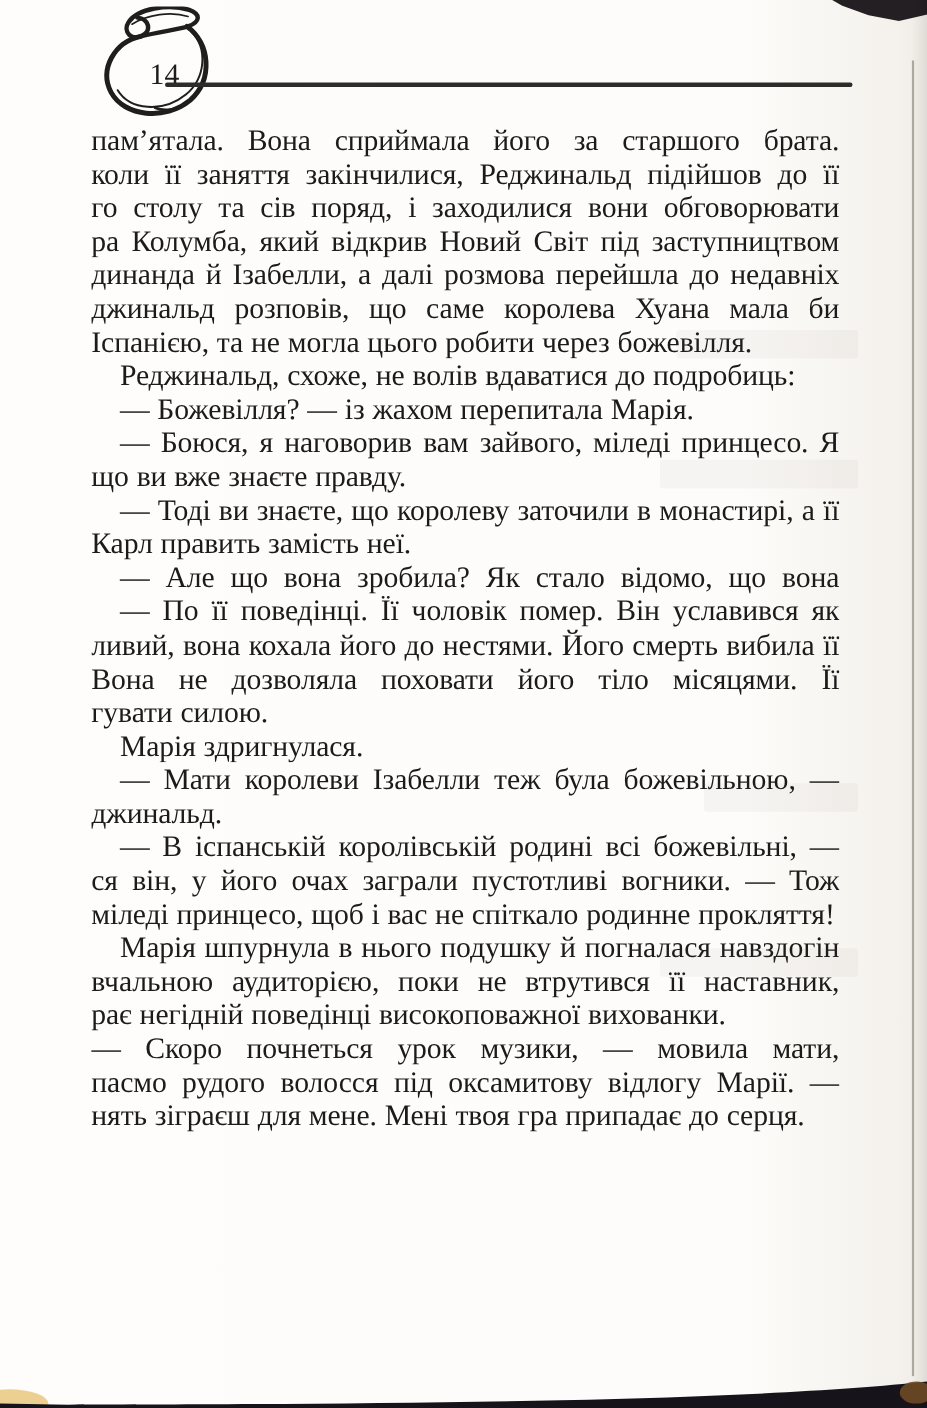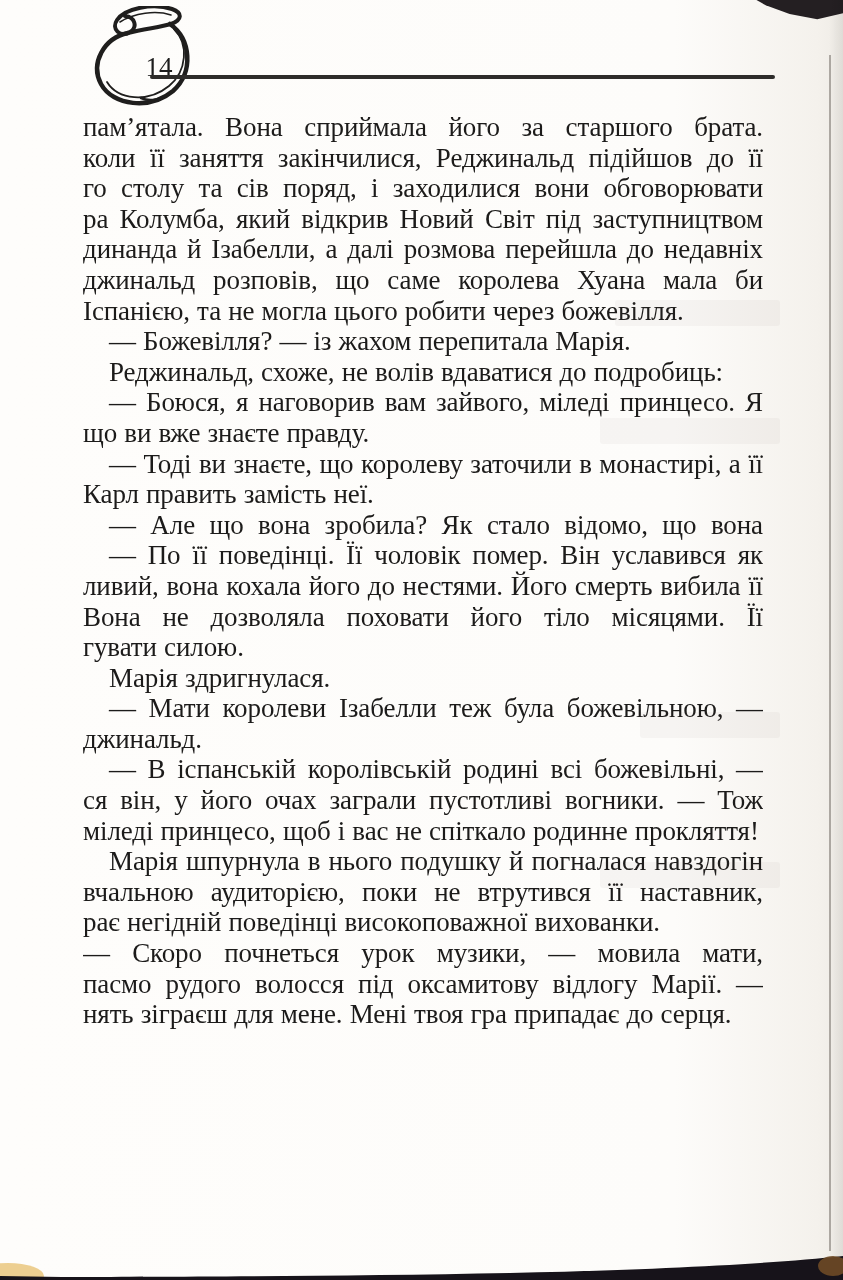--- a/index.html
+++ b/index.html
@@ -9,21 +9,21 @@
     font-family:"Liberation Serif","DejaVu Serif",serif;
   }
   .page{
     position:absolute;inset:0;
     background:linear-gradient(to right,#fefdfb 0%,#fdfcfa 80%,#f4f1ec 97%,#efece6 100%);
   }
   
   .ornament{position:absolute;left:84px;top:6px;width:130px;height:104px;}
   .page-number{
     position:absolute;left:136px;top:50px;width:46px;height:34px;
-    text-align:center;font-size:27px;color:#1d1d1d;line-height:34px;
+    font-size:27px;color:#1d1d1d;line-height:34px;
   }
   .header-rule{
     position:absolute;left:150px;top:75px;width:625px;height:3.5px;
     background:#2e2c2a;border-radius:2px;
   }
   
   .text-block{
     position:absolute;left:83px;top:112px;width:680px;
     font-size:27px;color:#1c1b1a;letter-spacing:-0.1px;
   }
@@ -74,24 +74,24 @@
       <div class="para">
         <div class="line">пам’ятала. Вона сприймала його за старшого брата. Нещодавно,</div>
         <div class="line">коли її заняття закінчилися, Реджинальд підійшов до її письмово-</div>
         <div class="line">го столу та сів поряд, і заходилися вони обговорювати Христофо-</div>
         <div class="line">ра Колумба, який відкрив Новий Світ під заступництвом Фер-</div>
         <div class="line">динанда й Ізабелли, а далі розмова перейшла до недавніх подій. Ре-</div>
         <div class="line">джинальд розповів, що саме королева Хуана мала би правити</div>
         <div class="line last">Іспанією, та не могла цього робити через божевілля.</div>
       </div>
       <div class="para">
-        <div class="line last indent">— Божевілля? — із жахом перепитала Марія.</div>
+        <div class="line last indent">Реджинальд, схоже, не волів вдаватися до подробиць:</div>
       </div>
       <div class="para">
-        <div class="line last indent">Реджинальд, схоже, не волів вдаватися до подробиць:</div>
+        <div class="line last indent">— Божевілля? — із жахом перепитала Марія.</div>
       </div>
       <div class="para">
         <div class="line indent">— Боюся, я наговорив вам зайвого, міледі принцесо. Я думав,</div>
         <div class="line last">що ви вже знаєте правду.</div>
       </div>
       <div class="para">
         <div class="line indent">— Тоді ви знаєте, що королеву заточили в монастирі, а її син</div>
         <div class="line last">Карл править замість неї.</div>
       </div>
       <div class="para">

